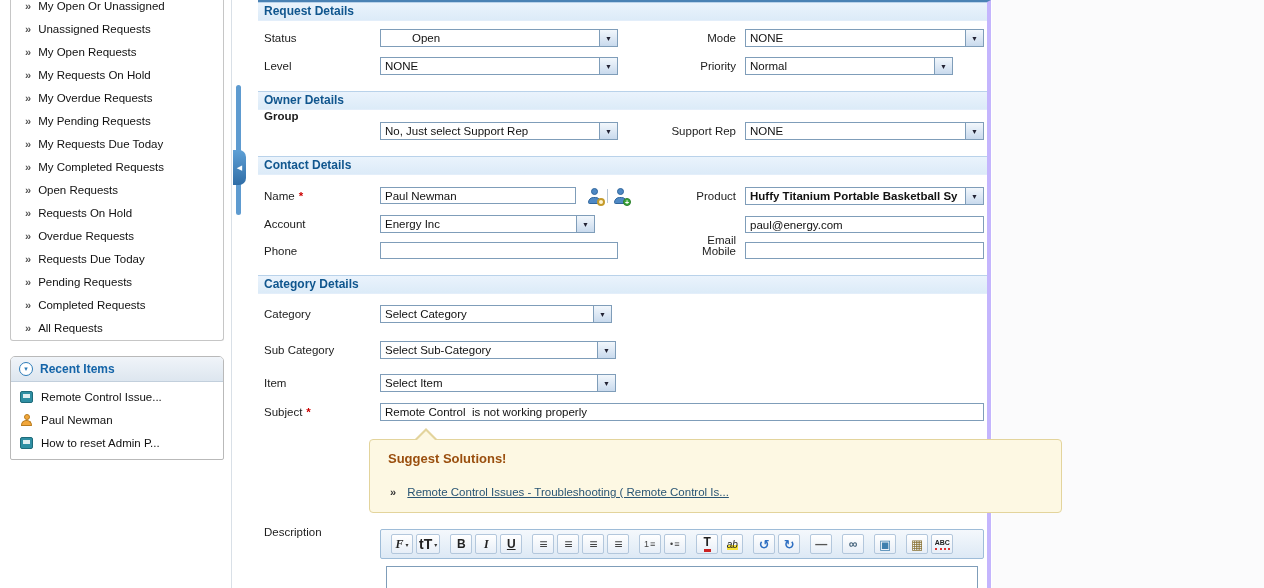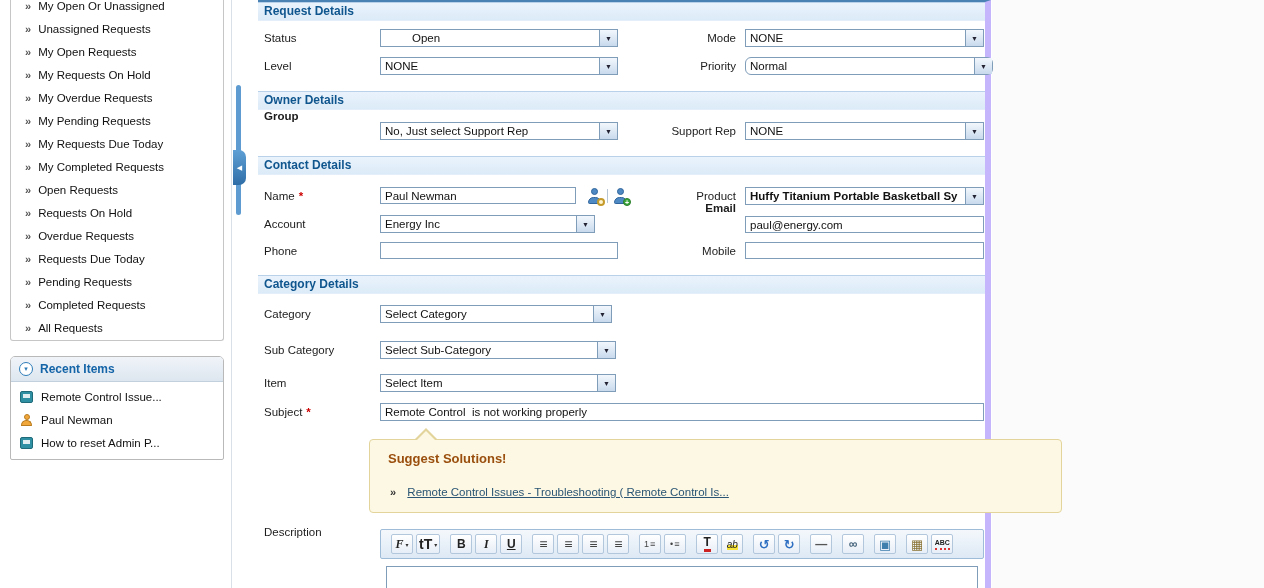--- a/index.html
+++ b/index.html
@@ -31,21 +31,21 @@
 
   
   .v-divider{position:absolute;left:231px;top:0;width:1px;height:588px;background:#d9e0e7;}
   .blue-rail{position:absolute;left:236px;top:85px;width:5px;height:130px;background:#5e9bd0;border-radius:3px;}
   .collapse-tab{position:absolute;left:233px;top:150px;width:13px;height:35px;cursor:pointer;
                 background:linear-gradient(#5ea0d6,#2f6da6);border-radius:0 7px 7px 0;
                 display:flex;align-items:center;justify-content:center;color:#fff;font-size:7px;}
 
   
   .main{position:absolute;left:258px;top:0;width:733px;height:588px;background:#fff;box-sizing:border-box;
-        border-top:2px solid #4a82b4;border-right:6px solid #c4b5fd;}
+        border-top:2px solid #4a82b4;border-right:4px solid #c4b5fd;}
   .sec-hdr{position:absolute;left:0;right:0;height:17px;background:linear-gradient(#eaf3fc,#dcebf8);
            border-top:1px solid #b9d2ea;border-bottom:1px solid #e3eefa;}
   .sec-title{font-weight:bold;font-size:12px;color:#10568e;padding-left:6px;line-height:17px;display:block;}
 
   .flabel{position:absolute;left:6px;font-size:11.5px;color:#1c1c1c;white-space:nowrap;}
   .rlabel{position:absolute;left:380px;width:98px;text-align:right;font-size:11.5px;color:#1c1c1c;white-space:nowrap;}
   .req{color:#cc0000;font-weight:bold;margin-left:4px;}
 
   .sel{position:absolute;height:18px;border:1px solid #7f9db9;background:#fff;display:flex;box-sizing:border-box;cursor:pointer;}
   .sel .val{flex:1;padding:2px 4px;white-space:nowrap;overflow:hidden;font-size:11.5px;}
@@ -215,21 +215,21 @@
     <div class="sel" style="top:27px;left:487px;width:239px;" data-name="mode-select">
       <span class="val" data-name="mode-select-value">NONE</span>
       <span class="btn" data-name="dropdown-arrow-icon">▼</span>
     </div>
     <span class="flabel" style="top:58px;" data-name="level-label">Level</span>
     <div class="sel" style="top:55px;left:122px;width:238px;" data-name="level-select">
       <span class="val" data-name="level-select-value">NONE</span>
       <span class="btn" data-name="dropdown-arrow-icon">▼</span>
     </div>
     <span class="rlabel" style="top:58px;" data-name="priority-label">Priority</span>
-    <div class="sel" style="top:55px;left:487px;width:248px;border-radius:6px;" data-name="priority-select">
+    <div class="sel" style="top:55px;left:487px;width:208px;" data-name="priority-select">
       <span class="val" data-name="priority-select-value">Normal</span>
       <span class="btn" data-name="dropdown-arrow-icon">▼</span>
     </div>
 
     <div class="sec-hdr" style="top:89px;" data-name="section-owner-details">
       <span class="sec-title" data-name="section-title">Owner Details</span>
     </div>
     <span class="flabel" style="top:108px;font-weight:bold;" data-name="group-label">Group</span>
     <div class="sel" style="top:120px;left:122px;width:238px;" data-name="group-select">
       <span class="val" data-name="group-select-value">No, Just select Support Rep</span>
@@ -256,21 +256,21 @@
     <span class="rlabel" style="top:188px;" data-name="product-label">Product</span>
     <div class="sel" style="top:185px;left:487px;width:239px;font-weight:bold;" data-name="product-select">
       <span class="val" data-name="product-select-value">Huffy Titanium Portable Basketball Sy</span>
       <span class="btn" data-name="dropdown-arrow-icon">▼</span>
     </div>
     <span class="flabel" style="top:216px;" data-name="account-label">Account</span>
     <div class="sel" style="top:213px;left:122px;width:215px;gap:8px;" data-name="account-select">
       <span class="val" data-name="account-select-value">Energy Inc</span>
       <span class="btn" data-name="dropdown-arrow-icon">▼</span>
     </div>
-    <span class="rlabel" style="top:200px;font-weight:bold;" data-name="email-label">Email</span>
+    <span class="rlabel" style="top:232px;" data-name="email-label">Email</span>
     <input class="inp" style="top: 214px; left: 487px; width: 239px;" data-name="email-input" value="paul@energy.com">
     <span class="flabel" style="top:243px;" data-name="phone-label">Phone</span>
     <input class="inp" style="top: 240px; left: 122px; width: 238px;" data-name="phone-input" value="">
     <span class="rlabel" style="top:243px;" data-name="mobile-label">Mobile</span>
     <input class="inp" style="top: 240px; left: 487px; width: 239px;" data-name="mobile-input" value="">
 
     <div class="sec-hdr" style="top:273px;" data-name="section-category-details">
       <span class="sec-title" data-name="section-title">Category Details</span>
     </div>
     <span class="flabel" style="top:306px;" data-name="category-label">Category</span>

